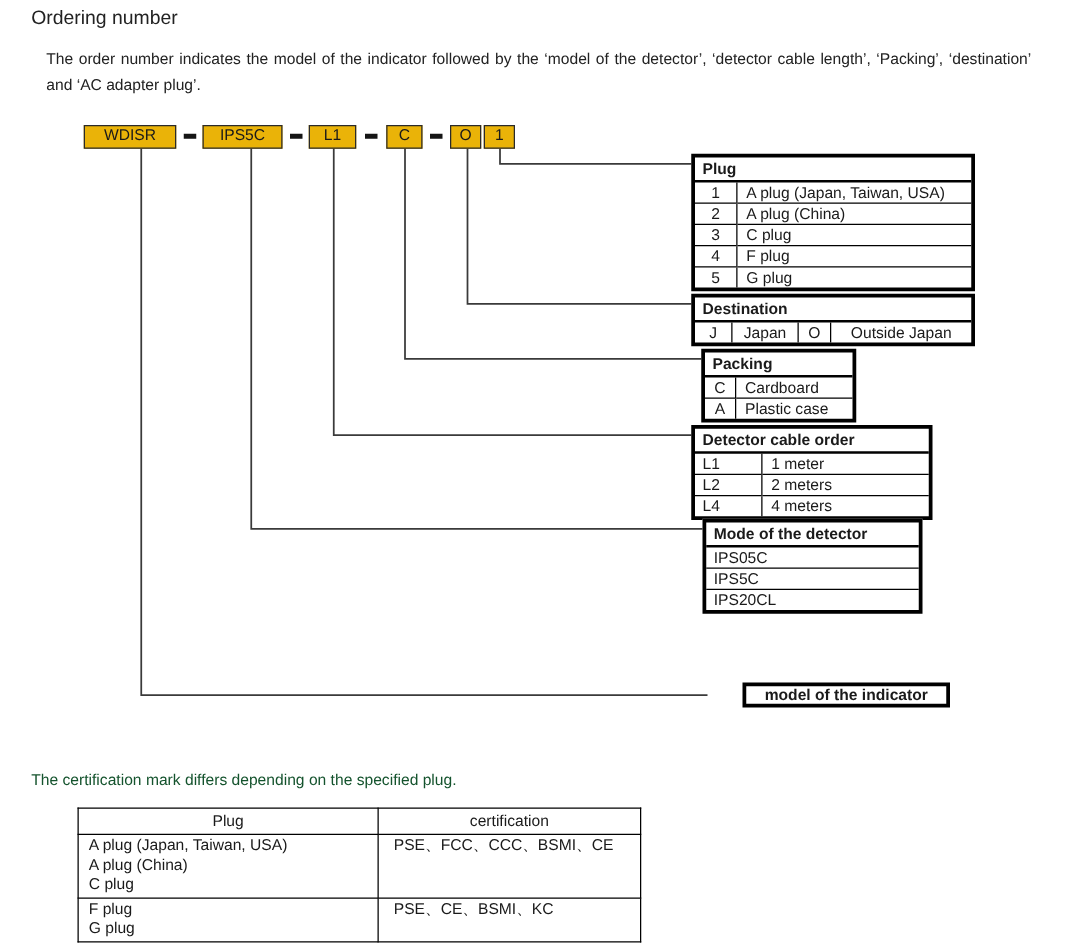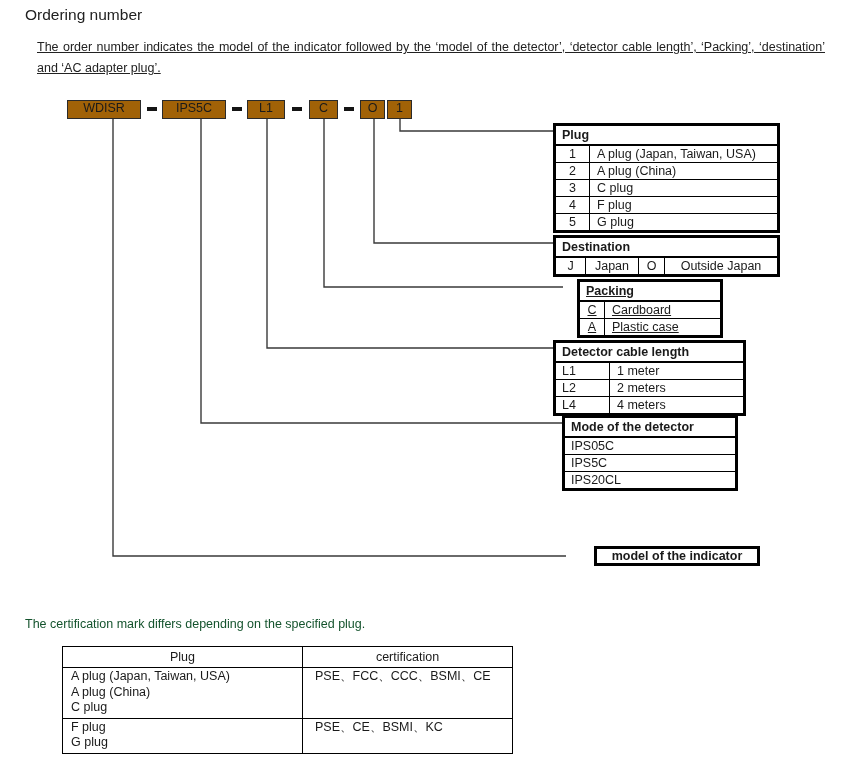--- a/index.html
+++ b/index.html
@@ -1,25 +1,25 @@
 <!DOCTYPE html>
 <html><head>
 <meta charset="utf-8">
 <style>
   html,body{margin:0;padding:0;background:#fff;}
   .page{position:relative;width:860px;height:757px;background:#fff;overflow:hidden;
         font-family:"Liberation Sans","DejaVu Sans",sans-serif;color:#1a1a1a;}
   .abs{position:absolute;box-sizing:border-box;}
 
   .h1{font-size:15.5px;font-weight:normal;color:#222;}
-  .intro{font-size:12.5px;line-height:21px;text-align:justify;color:#222;text-decoration:underline;}
+  .intro{font-size:12.5px;line-height:21px;text-align:justify;color:#222;}
 
   svg.connectors{position:absolute;left:0;top:0;z-index:0;}
   .code-box{position:absolute;top:100px;height:19px;box-sizing:border-box;z-index:1;
-            border:1.5px solid #2a2a2a;background:#a16207;text-align:center;
+            border:1.5px solid #2a2a2a;background:#eab308;text-align:center;
             font-size:12.5px;line-height:15px;}
   .dash{position:absolute;top:107px;width:10px;height:4px;background:#151515;z-index:1;}
 
   .ref{position:absolute;box-sizing:border-box;border:3px solid #000;background:#fff;z-index:1;}
   .ref .title{font-size:12.5px;font-weight:bold;line-height:15px;padding:2px 0 1px 6px;
               border-bottom:2px solid #000;}
   .ref table{border-collapse:collapse;width:100%;font-size:12.5px;table-layout:fixed;}
   .ref td{line-height:13px;padding:1.5px 2px 1.5px 7px;overflow:hidden;white-space:nowrap;}
   .ref tr + tr td{border-top:1px solid #000;}
   .ref td.code{border-right:1px solid #000;text-align:center;padding:1.5px 0;}
@@ -113,38 +113,38 @@
       <tr data-name="table-row">
             <td data-name="destination-cell">J</td>
             <td data-name="destination-cell">Japan</td>
             <td data-name="destination-cell">O</td>
             <td data-name="destination-cell">Outside Japan</td>
           </tr>
     </tbody>
       </table>
   </div>
 
-  <div class="ref" style="left:577px;top:279px;width:146px;text-decoration:underline;" data-name="packing-table">
+  <div class="ref" style="left:561px;top:279px;width:124px;" data-name="packing-table">
     <div class="title" data-name="packing-table-title">Packing</div>
     <table>
         <tbody>
           <tr data-name="table-row">
         <td class="code" data-name="packing-code-cell">C</td>
         <td data-name="packing-label-cell">Cardboard</td>
       </tr>
           <tr data-name="table-row">
         <td class="code" data-name="packing-code-cell">A</td>
         <td data-name="packing-label-cell">Plastic case</td>
       </tr>
         </tbody>
       </table>
   </div>
 
   <div class="ref" style="left:553px;top:340px;width:193px;" data-name="cable-length-table">
-    <div class="title" data-name="cable-length-table-title">Detector cable length</div>
+    <div class="title" data-name="cable-length-table-title">Detector cable order</div>
     <table>
         <tbody>
           <tr data-name="table-row">
         <td class="code" data-name="cable-code-cell">L1</td>
         <td data-name="cable-label-cell">1 meter</td>
       </tr>
           <tr data-name="table-row">
         <td class="code" data-name="cable-code-cell">L2</td>
         <td data-name="cable-label-cell">2 meters</td>
       </tr>

